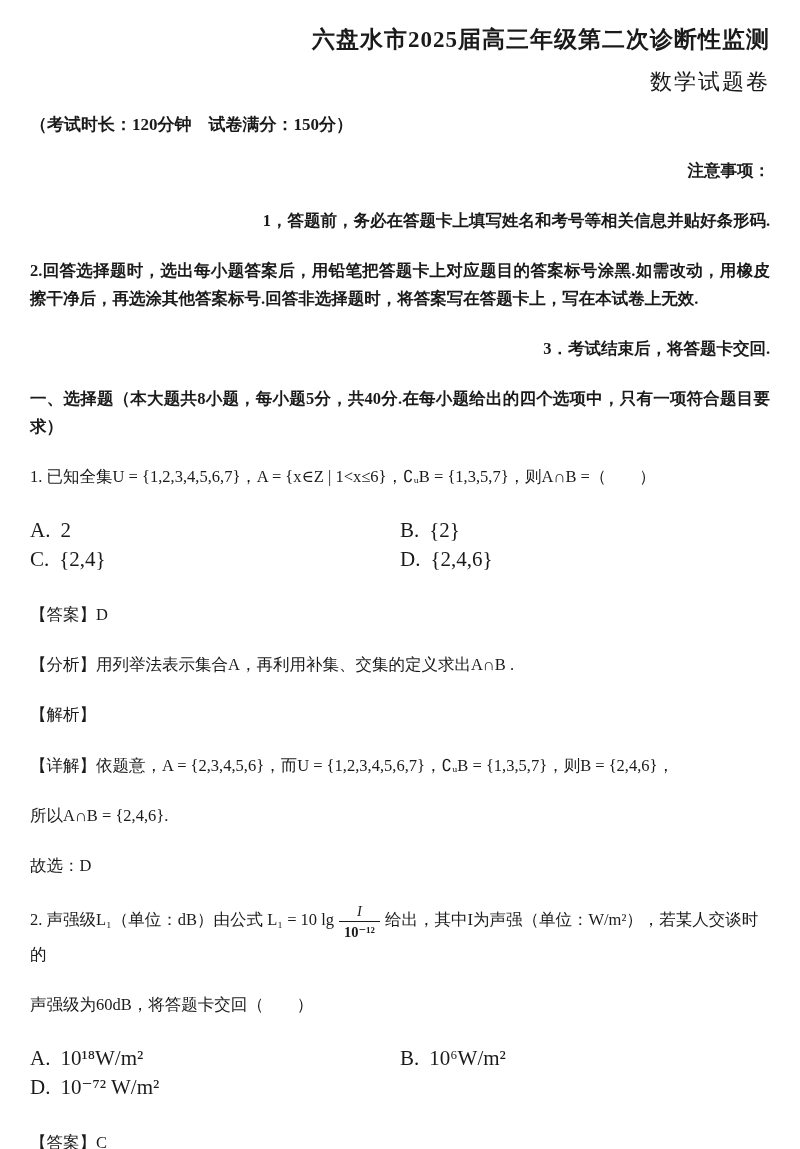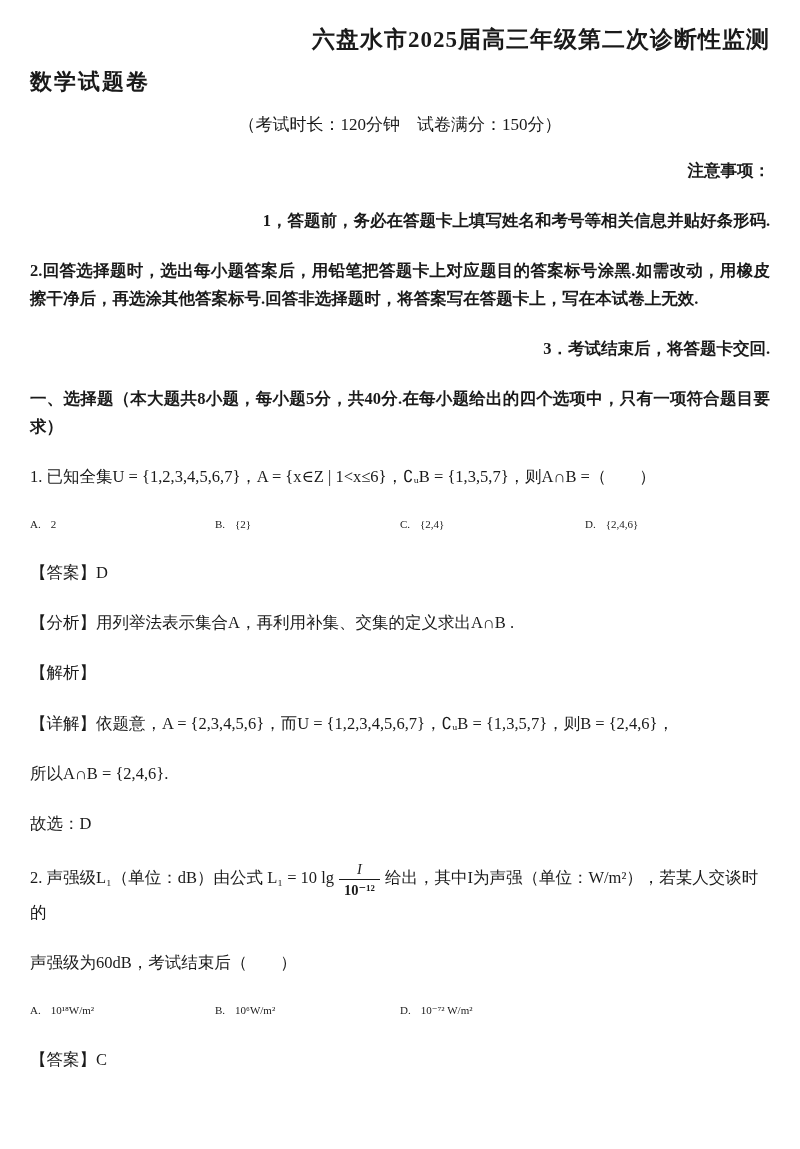--- a/index.html
+++ b/index.html
@@ -18,45 +18,45 @@
   }
   .title {
     font-size: 23px;
     font-weight: bold;
     text-align: right;
     margin: 8px 0 4px 0;
     letter-spacing: 1px;
   }
   .subtitle {
     font-size: 22px;
-    font-weight: bold;
-    text-align: left;
+    font-weight: normal;
+    text-align: right;
     margin: 8px 0 4px 0;
     letter-spacing: 2px;
   }
   .meta {
     font-size: 17px;
-    font-weight: normal;
-    text-align: center;
+    font-weight: bold;
+    text-align: left;
     margin: 12px 0 10px 0;
     white-space: pre-wrap;
   }
   p.line {
     font-size: 16.5px;
     line-height: 1.7;
     margin: 11px 0;
   }
   .bold { font-weight: bold; text-align: right; }
   .justify { text-align: justify; }
   .options {
     display: grid;
-    grid-template-columns: 1fr 1fr 1fr 1fr;
+    grid-template-columns: 1fr 1fr;
     row-gap: 4px;
     margin: 16px 0 18px 0;
-    font-size: 11px;
+    font-size: 21px;
   }
   .option { white-space: nowrap; }
   .opt-label { margin-right: 10px; }
   .frac {
     display: inline-block;
     vertical-align: middle;
     text-align: center;
     margin: 0 5px;
     font-size: 14.5px;
     line-height: 1.25;
@@ -106,21 +106,21 @@
   <p class="line">【答案】D</p>
   <p class="line">【分析】用列举法表示集合A，再利用补集、交集的定义求出A∩B .</p>
   <p class="line">【解析】</p>
   <p class="line">【详解】依题意，A = {2,3,4,5,6}，而U = {1,2,3,4,5,6,7}，∁ᵤB = {1,3,5,7}，则B = {2,4,6}，</p>
   <p class="line">所以A∩B = {2,4,6}.</p>
   <p class="line">故选：D</p>
 
   <p class="line">
     <span class="stem-part">2. 声强级L₁（单位：dB）由公式 L₁ = 10 lg</span><span class="frac"><span class="num">I</span><span class="den">10⁻¹²</span></span><span class="stem-part">给出，其中I为声强（单位：W/m²），若某人交谈时的</span>
   </p>
-  <p class="line">声强级为60dB，考试结束后（　　）</p>
+  <p class="line">声强级为60dB，将答题卡交回（　　）</p>
 
   <div class="options">
     <div class="option">
       <span class="opt-label">A.</span><span>10¹⁸W/m²</span>
     </div>
     <div class="option">
       <span class="opt-label">B.</span><span>10⁶W/m²</span>
     </div>
     <div class="option">
       <span class="opt-label">D.</span><span>10⁻⁷² W/m²</span>

